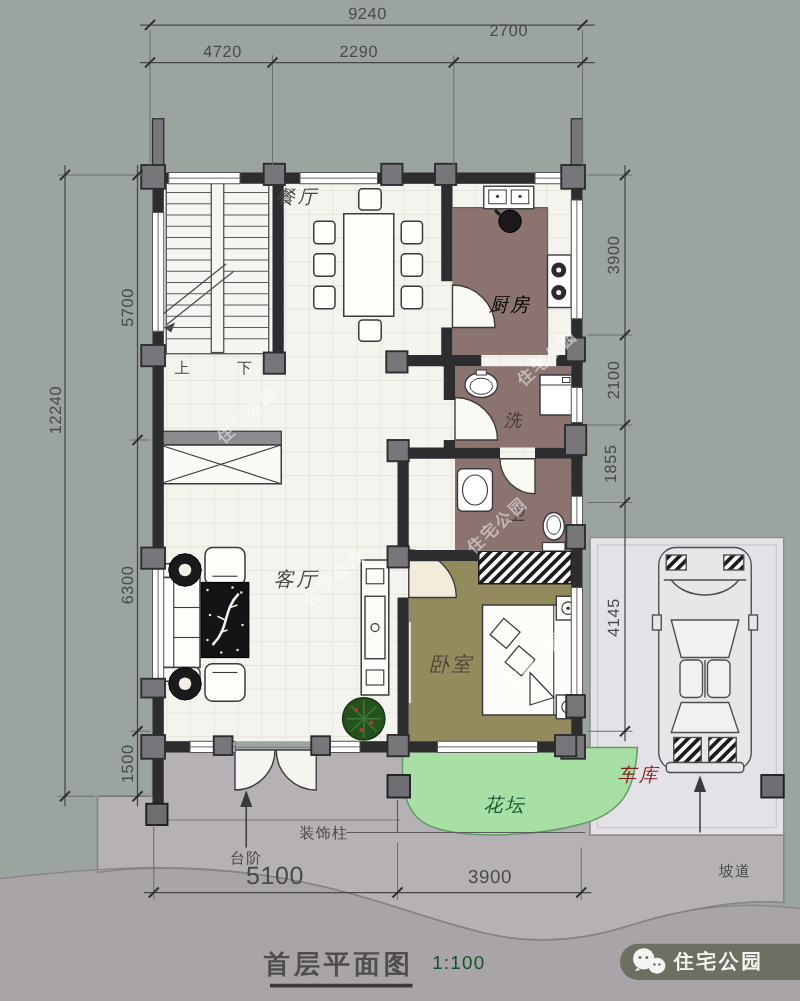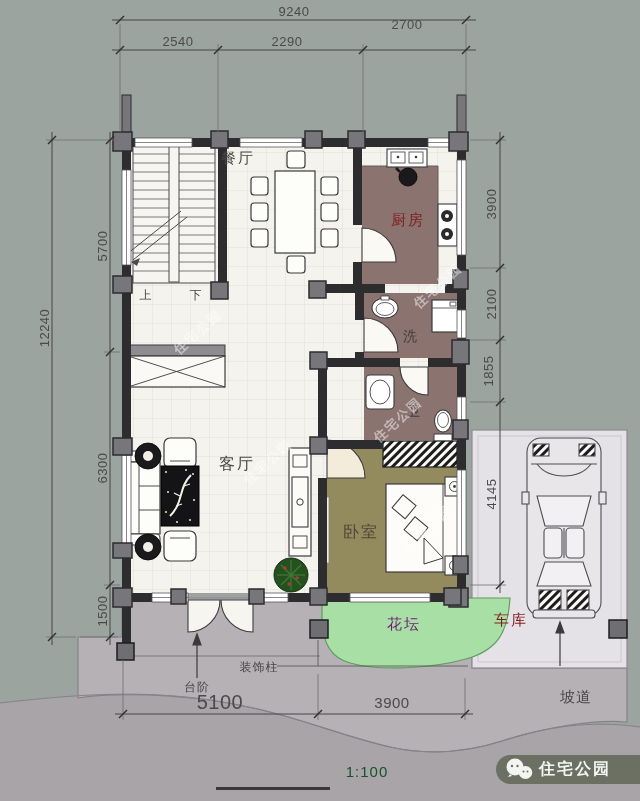--- a/index.html
+++ b/index.html
@@ -2,21 +2,21 @@
 <html><head>
 <meta charset="utf-8">
 <style>
   html,body{margin:0;padding:0;background:#9ba49e;}
   .canvas{position:relative;width:640px;height:801px;background:#9ba49e;overflow:hidden;
           font-family:"Liberation Sans",sans-serif;padding-left:20px;}
   .canvas svg.base{position:absolute;left:0;top:0;}
   .lbl{position:absolute;transform:translate(-50%,-50%);white-space:nowrap;color:#474749;}
   .dimh{position:absolute;transform:translate(-50%,-50%);font-size:13px;color:#4a4a4d;letter-spacing:.5px;white-space:nowrap;}
   .dimv{position:absolute;transform:translate(-50%,-50%) rotate(-90deg);font-size:13px;color:#4a4a4d;letter-spacing:.5px;white-space:nowrap;}
-  .room{font-size:15px;letter-spacing:2px;}
+  .room{font-size:15px;letter-spacing:2px;font-style:italic;}
   .small{font-size:12px;letter-spacing:1px;}
   .wm{position:absolute;transform:translate(-50%,-50%) rotate(-42deg);font-size:13px;letter-spacing:2px;
       color:rgba(255,255,255,0.5);white-space:nowrap;font-weight:bold;}
   .title{position:absolute;transform:translate(-50%,-50%);font-size:21px;letter-spacing:3px;color:#4f4d4f;font-weight:bold;}
   .scale{position:absolute;transform:translate(-50%,-50%);font-size:15px;color:#14532d;letter-spacing:1px;}
   .underline{position:absolute;background:#3a383a;height:3px;}
   .logoband{position:absolute;left:496px;top:755px;width:144px;height:29px;background:#6b7063;
             border-radius:15px 0 0 15px;display:flex;align-items:center;}
   .logoband .txt{color:#f4f4f2;font-size:16px;font-weight:bold;letter-spacing:2px;margin-left:6px;}
 </style>
@@ -385,59 +385,60 @@
     <line x1="496" y1="344" x2="504" y2="336"></line>
         <line x1="496" y1="406" x2="504" y2="398"></line>
     <line x1="496" y1="589" x2="504" y2="581"></line>
     <line x1="119" y1="718" x2="127" y2="710"></line>
         <line x1="314" y1="718" x2="322" y2="710"></line>
     <line x1="461" y1="718" x2="469" y2="710"></line>
   </g>
 </svg>
 
 <div class="dimh" style="left:294px;top:11px">9240</div>
-<div class="dimh" style="left:178px;top:41px">2540</div>
+<div class="dimh" style="left:178px;top:41px">4720</div>
 <div class="dimh" style="left:287px;top:41px">2290</div>
 <div class="dimh" style="left:407px;top:24px">2700</div>
 
 <div class="dimv" style="left:44px;top:328px">12240</div>
 <div class="dimv" style="left:102px;top:246px">5700</div>
 <div class="dimv" style="left:102px;top:468px">6300</div>
 <div class="dimv" style="left:102px;top:611px">1500</div>
 
 <div class="dimv" style="left:491px;top:204px">3900</div>
 <div class="dimv" style="left:491px;top:304px">2100</div>
 <div class="dimv" style="left:488px;top:371px">1855</div>
 <div class="dimv" style="left:491px;top:494px">4145</div>
 
 <div class="dimh" style="left:220px;top:702px;font-size:20px">5100</div>
 <div class="dimh" style="left:392px;top:702px;font-size:15px">3900</div>
 
 <div class="lbl room" style="left:238px;top:158px">餐厅</div>
-<div class="lbl room" style="left:408px;top:220px;color:#7f1d1d">厨房</div>
+<div class="lbl room" style="left:408px;top:244px;color:#000000">厨房</div>
 <div class="lbl room" style="left:411px;top:337px;color:#443a38;font-size:14px">洗</div>
 <div class="lbl room" style="left:414px;top:412px;color:#443a38;font-size:14px">卫</div>
 <div class="lbl room" style="left:237px;top:464px;font-size:16px">客厅</div>
 <div class="lbl room" style="left:361px;top:532px;color:#4e4636;font-size:16px">卧室</div>
-<div class="lbl room" style="left:404px;top:624px;color:#701a75">花坛</div>
+<div class="lbl room" style="left:404px;top:644px;color:#14532d">花坛</div>
 <div class="lbl room" style="left:511px;top:620px;color:#7f1d1d">车库</div>
 
 <div class="lbl small" style="left:146px;top:295px">上</div>
 <div class="lbl small" style="left:196px;top:295px">下</div>
 
 <div class="lbl small" style="left:197px;top:687px">台阶</div>
 <div class="lbl small" style="left:259px;top:667px">装饰柱</div>
-<div class="lbl small" style="left:576px;top:697px;font-size:15px">坡道</div>
+<div class="lbl small" style="left:588px;top:697px;font-size:12px">坡道</div>
 
 <div class="wm" style="left:198px;top:332px">住宅公园</div>
 <div class="wm" style="left:268px;top:462px">住宅公园</div>
 <div class="wm" style="left:398px;top:420px">住宅公园</div>
 <div class="wm" style="left:428px;top:528px">住宅公园</div>
 <div class="wm" style="left:438px;top:286px">住宅公园</div>
 
+<div class="title" style="left:271px;top:771px">首层平面图</div>
 <div class="scale" style="left:367px;top:771px">1:100</div>
 <div class="underline" style="left:216px;top:787px;width:114px"></div>
 
 <div class="logoband">
   <span style="margin-left:9px;display:inline-flex">
     <svg width="28" height="23" viewBox="0 0 28 23">
       <circle cx="10" cy="9" r="8.5" fill="#f4f4f2"></circle>
       <ellipse cx="20.5" cy="14.5" rx="6.8" ry="6.4" fill="#f4f4f2"></ellipse>
       <circle cx="7" cy="8" r="1.2" fill="#6b7063"></circle>
           <circle cx="12.5" cy="8" r="1.2" fill="#6b7063"></circle>

